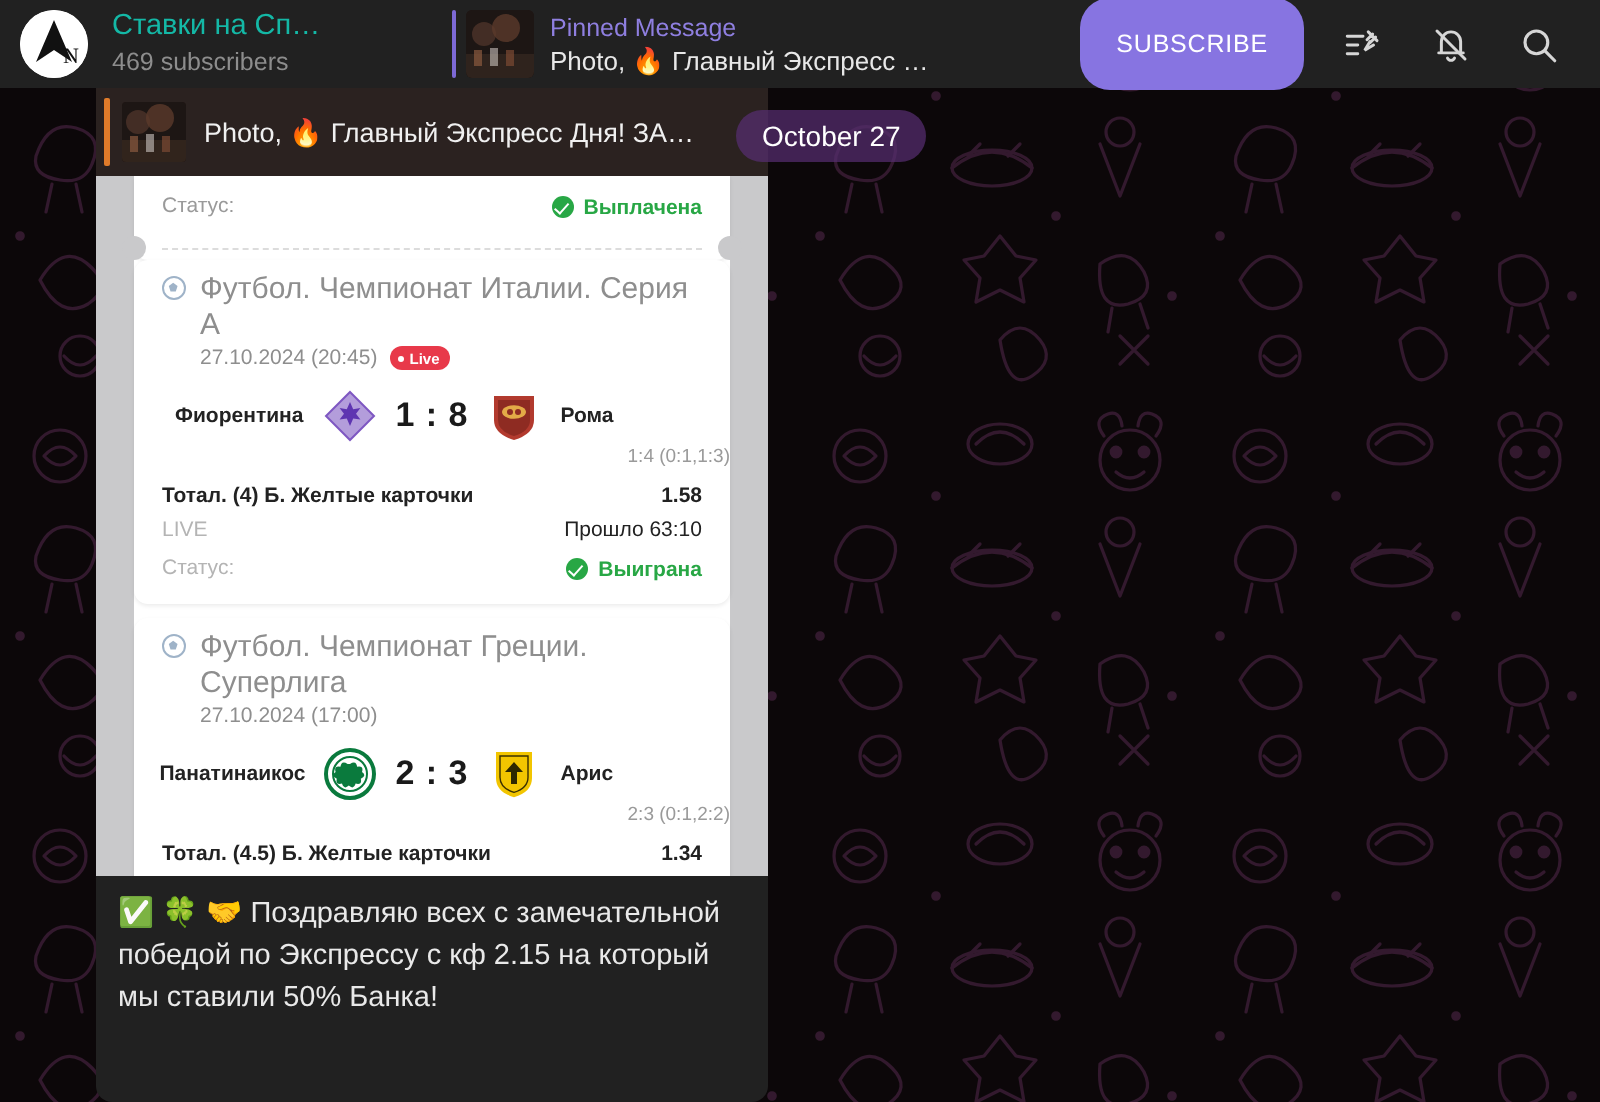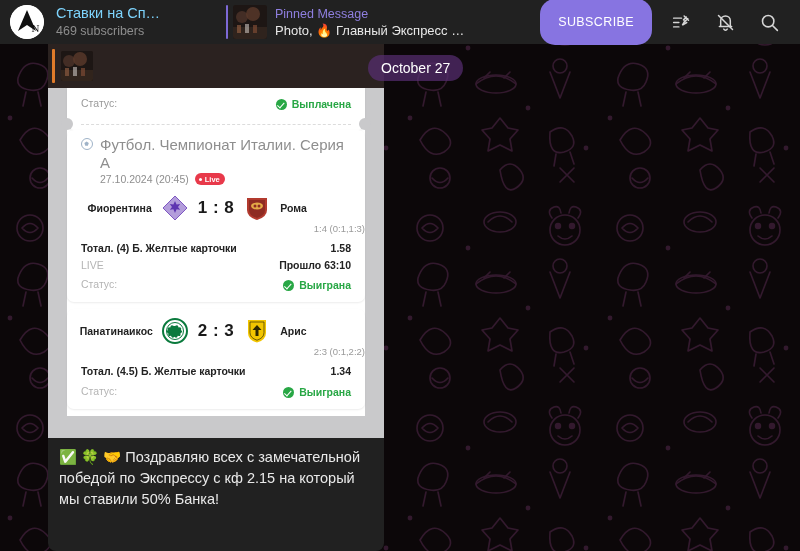--- a/index.html
+++ b/index.html
@@ -29,21 +29,21 @@
   .avatar {
     width: 34px; height: 34px; border-radius: 50%;
     background: #ffffff;
     margin-left: 10px; margin-right: 12px;
     flex: 0 0 auto;
     display: flex; align-items: center; justify-content: center;
     overflow: hidden;
   }
   .title-block { width: 150px; flex: 0 0 auto; overflow: hidden; }
   .chat-title {
-    color: #7dd3fc; font-size: 14.5px; font-weight: 400;
+    color: #14b8a6; font-size: 14.5px; font-weight: 400;
     white-space: nowrap; line-height: 17px;
   }
   .chat-sub {
     color: #8d8d8d; font-size: 12.5px;
     white-space: nowrap; line-height: 16px; margin-top: 1px;
   }
 
   
   .pinned-wrap {
     display: flex; align-items: center;
@@ -205,21 +205,21 @@
 
   .bet-line {
     display: flex; justify-content: space-between; align-items: center;
     padding: 3px 14px; color: #222; font-size: 10.5px; font-weight: bold;
   }
   .bet-meta {
     display: flex; justify-content: space-between; align-items: center;
     padding: 2px 14px;
   }
   .meta-left { color: #b4b4b4; font-size: 10.5px; }
-  .meta-right { color: #222; font-size: 10.5px; font-weight: bold; }
+  .meta-right { color: #222; font-size: 10.5px; font-weight: normal; }
 
   .card-block { background:#fff; border-radius: 7px; margin: 0 0 7px 0; padding-bottom: 7px; box-shadow: 0 1px 2px rgba(0,0,0,.08); }
 
   
   .caption {
     color: #e9e9e9; font-size: 14.5px; line-height: 21px;
     padding: 9px 11px 0 11px;
     white-space: pre-wrap;
   }
 </style>
@@ -338,20 +338,21 @@
     <svg width="32" height="30" viewBox="0 0 32 30">
       <rect width="32" height="30" fill="#1d1614"></rect>
       <rect y="19" width="32" height="11" fill="#31241c"></rect>
       <circle cx="8" cy="10" r="6" fill="#4a3128" opacity=".85"></circle>
       <circle cx="19" cy="8" r="7" fill="#5b3a2b" opacity=".8"></circle>
       <rect x="4" y="17" width="4" height="8" fill="#8a5a3e" opacity=".7"></rect>
       <rect x="12" y="16" width="4" height="9" fill="#cbc4bf" opacity=".6"></rect>
       <rect x="20" y="17" width="4" height="8" fill="#7c4a33" opacity=".7"></rect>
     </svg>
   </div>
+  <div class="strip-snippet">Photo, 🔥 Главный Экспресс Дня! ЗА…</div>
 </div>
 
 <div id="date-badge">October 27</div>
 
 <div id="message-bubble">
 
   <div class="slip-photo">
     <div class="slip-card">
 
       <div class="card-block" style="margin-bottom:0;padding-bottom:0;border-radius:0 0 7px 7px;">
@@ -410,20 +411,29 @@
         </div>
         <div class="bet-meta">
           <span class="meta-left">Статус:</span>
           <span>
             <span class="check-dot"></span><span class="val-green">Выиграна</span>
           </span>
         </div>
       </div>
 
       <div class="card-block">
+        <div class="evt-head">
+          <span class="ball-icon"></span>
+          <span>
+            <span class="evt-league">Футбол. Чемпионат Греции. Суперлига</span><br>
+            <span class="evt-date">
+              <span>27.10.2024 (17:00)</span>
+            </span>
+          </span>
+        </div>
 
         <div class="score-row">
           <span class="team-name left">Панатинаикос</span>
           <svg class="badge" viewBox="0 0 26 26">
             <circle cx="13" cy="13" r="12" fill="#ffffff" stroke="#0a7a3d" stroke-width="2"></circle>
             <circle cx="13" cy="13" r="8.5" fill="#ffffff" stroke="#0a7a3d" stroke-width="1"></circle>
             <path d="M13 8 q3 -2 3.6 1.4 q3.4 -.6 2.4 2.6 q2.6 1.8 -.6 3.4 q.8 3.2 -2.6 2.4 q-1 3.2 -3.4 1 q-2.4 2.2 -3.4 -1 q-3.4 .8 -2.6 -2.4 q-3.2 -1.6 -.6 -3.4 q-1 -3.2 2.4 -2.6 q.6 -3.4 3.6 -1.4z" fill="#0a7a3d"></path>
           </svg>
           <span class="score-txt">2 : 3</span>
           <svg class="badge" viewBox="0 0 26 26">

